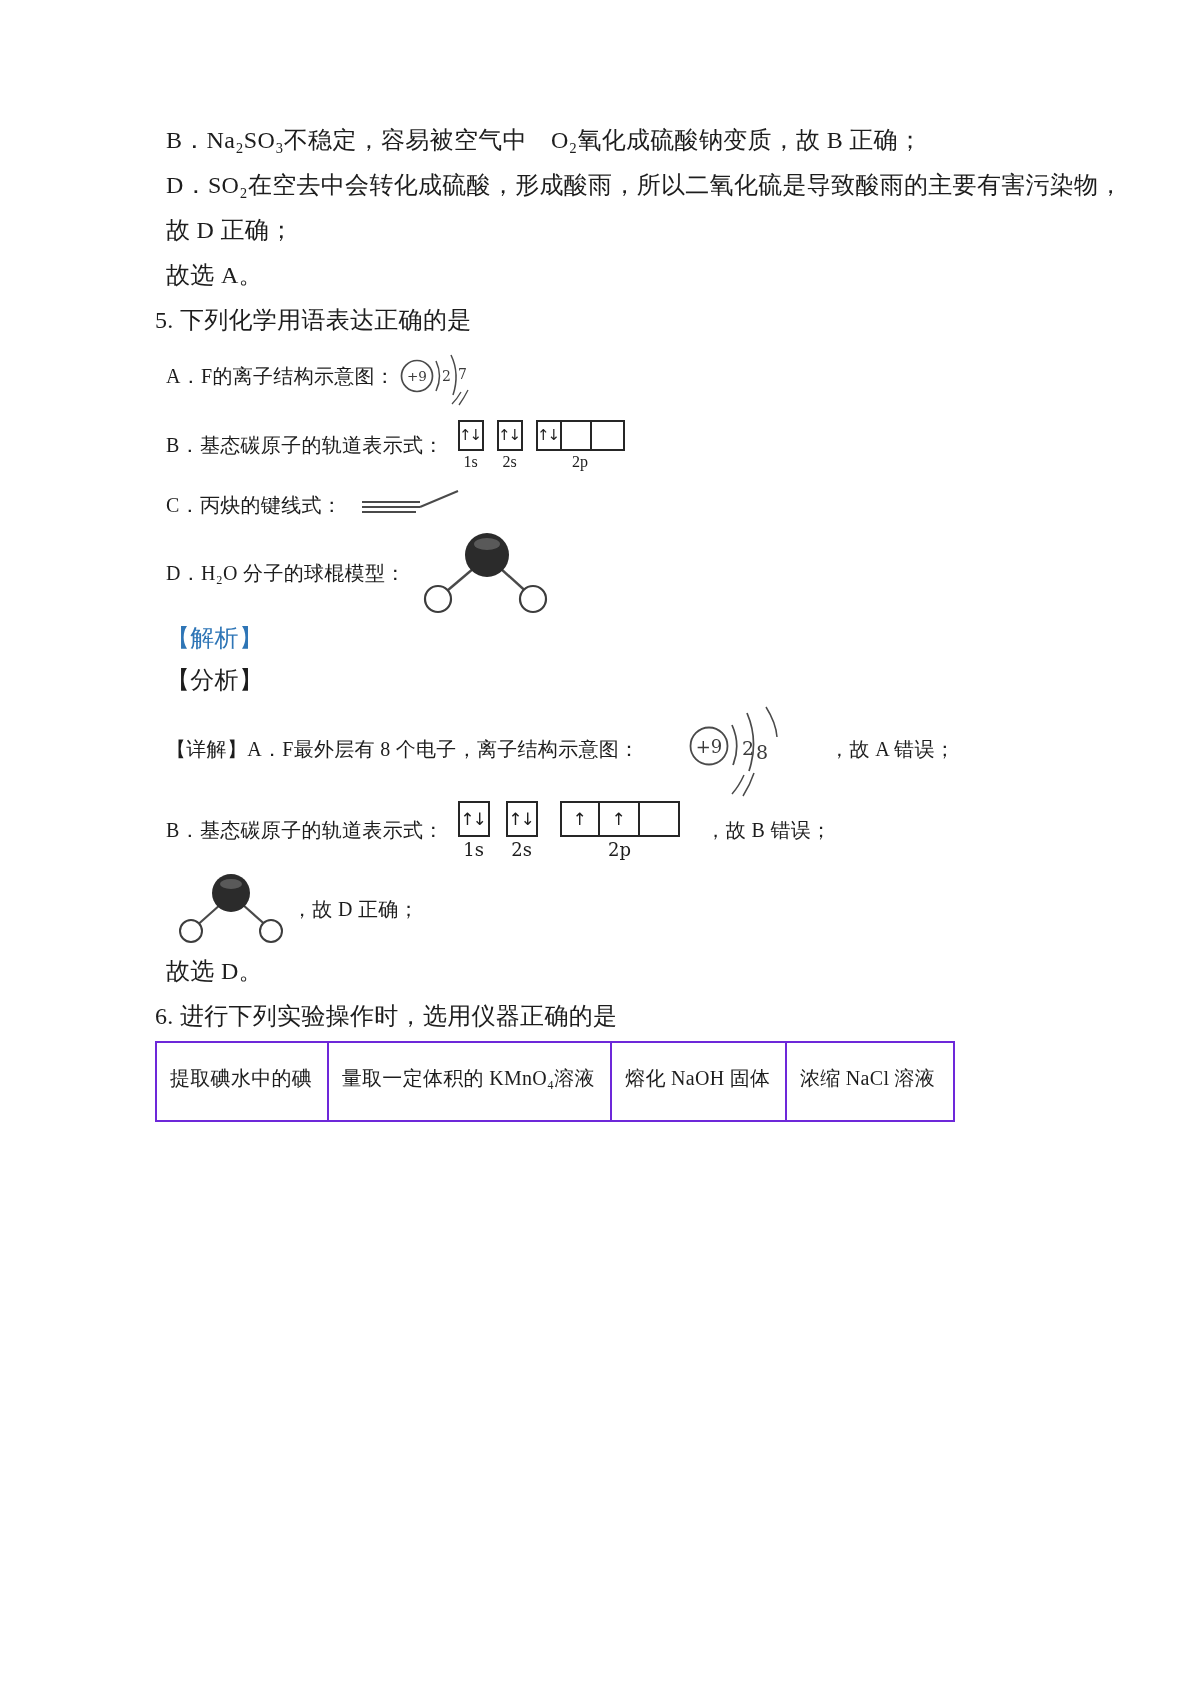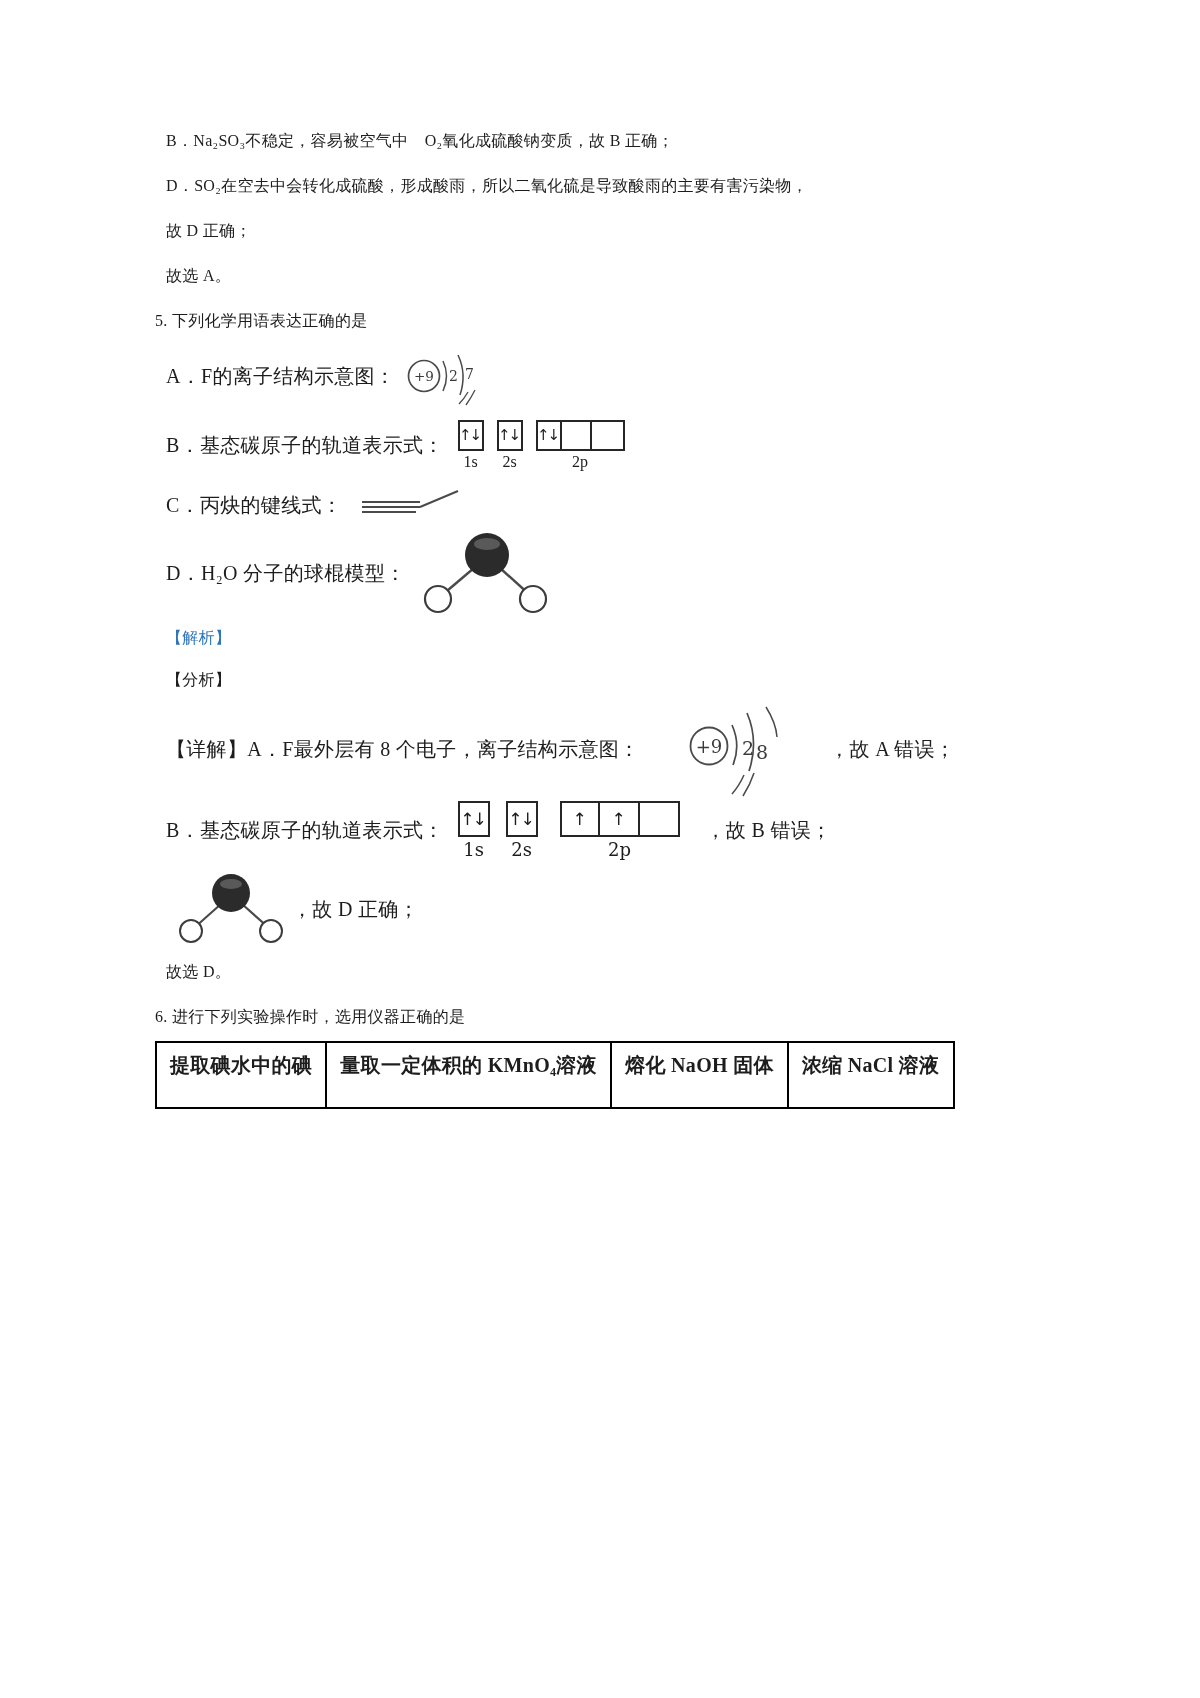--- a/index.html
+++ b/index.html
@@ -11,21 +11,21 @@
     color:#1d1d1d;
     overflow:hidden;
   }
   .content{
     position:absolute;
     left:155px;top:118px;
     width:800px;
   }
   .para{
     margin:0;
-    font-size:16px;
+    font-size:24px;
     line-height:45px;
     white-space:nowrap;
     letter-spacing:0.3px;
   }
   .indent{margin-left:11px;}
   .blue{color:#2e75b6;}
   .row{
     display:flex;
     align-items:center;
     white-space:nowrap;
@@ -62,48 +62,47 @@
   .dg{display:inline-block;vertical-align:middle;}
   .dg text{fill:#3a3a3a;font-family:"DejaVu Serif",serif;}
   .dg .stk{stroke:#4a4a4a;fill:none;}
   
   .q6-table{
     border-collapse:collapse;
     margin-top:2px;
     table-layout:fixed;
   }
   .q6-table td{
-    border:2px solid #000000;
+    border:2px solid #6d28d9;
     font-size:20px;
     letter-spacing:0.3px;
-    padding:9px 13px 28px 13px;
+    padding:22px 13px 28px 13px;
     vertical-align:top;
     white-space:nowrap;
     overflow:hidden;
-    font-weight:bold;
   }
   .q6-table td:nth-child(1){width:170px;}
   .q6-table td:nth-child(2){width:292px;}
   .q6-table td:nth-child(3){width:172px;}
   .q6-table td:nth-child(4){width:218px;}
 </style>
 </head>
 <body>
 
 <div class="page">
   <div class="content">
 
     <p class="para indent">B．Na₂SO₃不稳定，容易被空气中　O₂氧化成硫酸钠变质，故 B 正确；</p>
     <p class="para indent">D．SO₂在空去中会转化成硫酸，形成酸雨，所以二氧化硫是导致酸雨的主要有害污染物，</p>
     <p class="para indent">故 D 正确；</p>
     <p class="para indent">故选 A。</p>
 
     <p class="para">5. 下列化学用语表达正确的是</p>
 
-    <div class="row indent" style="height:66px;gap:7px;">
+    <div class="row indent" style="height:66px;">
       <span class="lbl">A．F的离子结构示意图：</span>
       <svg class="dg" width="84" height="64" viewBox="0 0 84 64">
         <circle class="stk" cx="22" cy="32" r="15.5" stroke-width="1.7"></circle>
         <text x="22" y="37" text-anchor="middle" font-size="13.5">+9</text>
         <path class="stk" d="M41 17 Q48 32 41 47" stroke-width="1.5"></path>
         <text x="47" y="37" font-size="14">2</text>
         <path class="stk" d="M56 11 Q65 30 58 51" stroke-width="1.5"></path>
         <text x="63" y="35" font-size="14">7</text>
         <path class="stk" d="M66 48 Q62 55 57 60" stroke-width="1.3"></path>
         <path class="stk" d="M73 46 Q69 54 64 61" stroke-width="1.3"></path>

